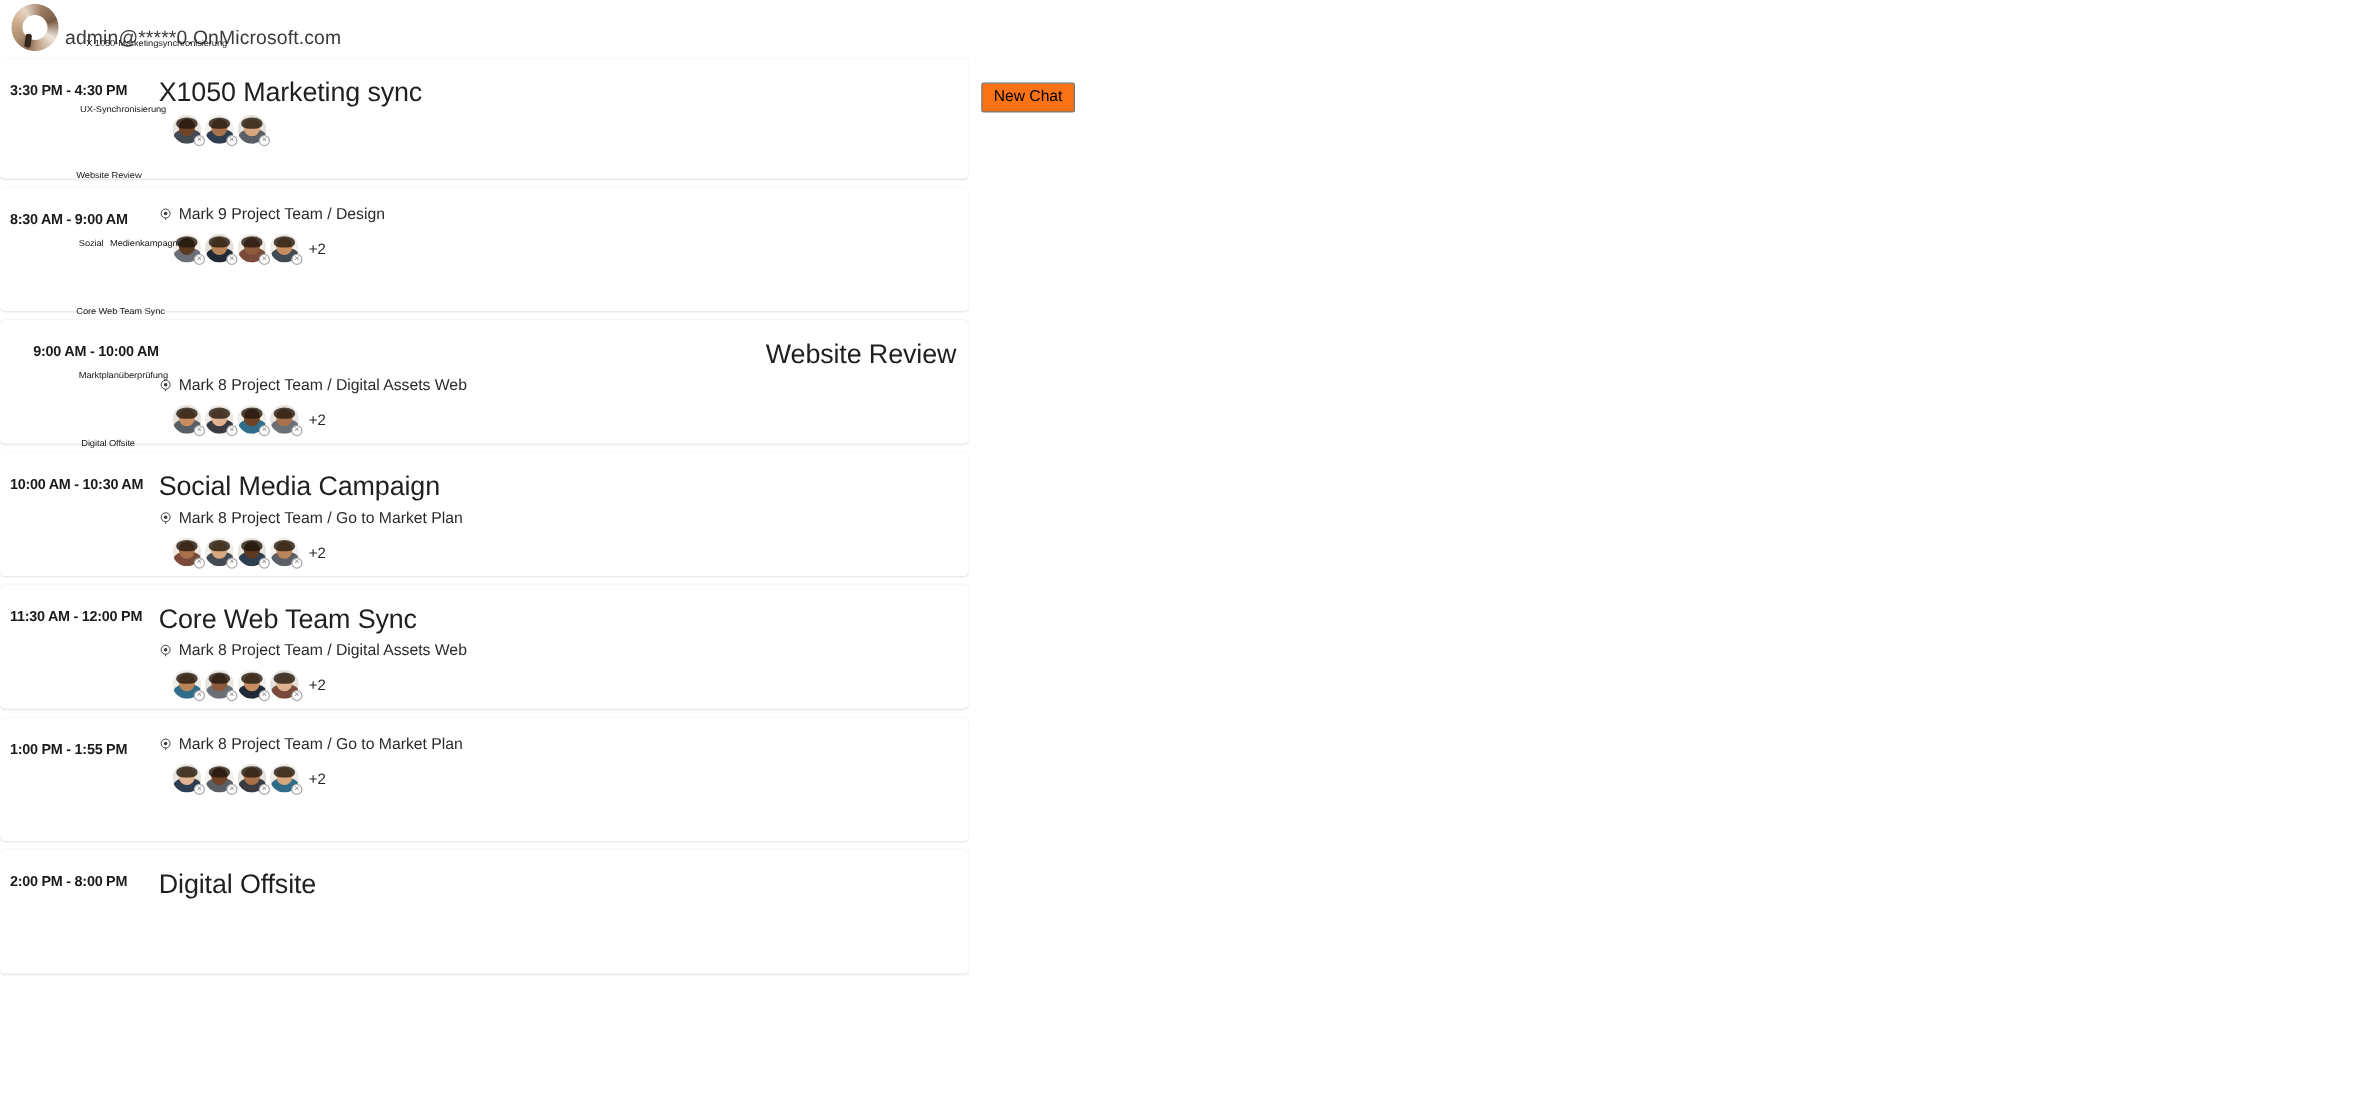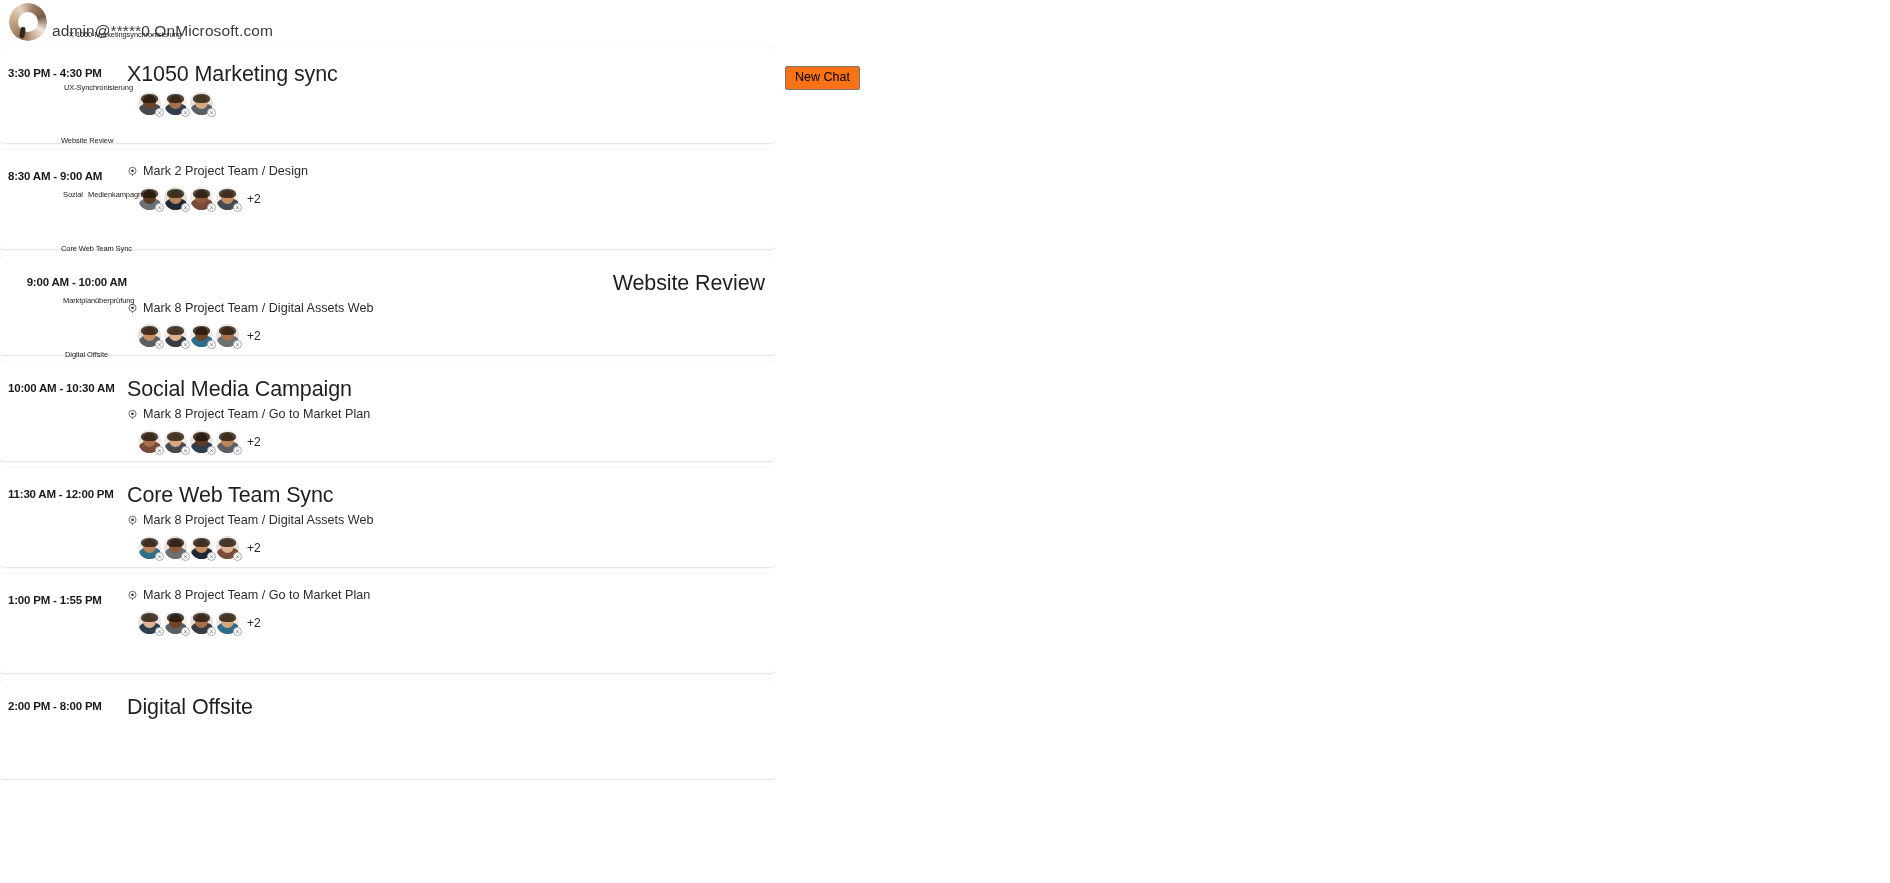--- a/index.html
+++ b/index.html
@@ -260,21 +260,21 @@
         <div class="evt-time">8:30 AM - 9:00 AM</div>
         <div class="evt-body">
           <div class="evt-loc">
             <span class="loc-icon">
               <svg width="11" height="11" viewBox="0 0 16 16">
                 <circle cx="8" cy="7" r="5.2" fill="none" stroke="#3a3a3a" stroke-width="1.1"></circle>
                 <circle cx="8" cy="7" r="2" fill="#3a3a3a"></circle>
                 <path d="M8 12.2 L8 14.6" stroke="#3a3a3a" stroke-width="1.1" fill="none"></path>
               </svg>
             </span>
-            <span>Mark 2 Project Team / Design</span>
+            <span>Mark 9 Project Team / Design</span>
           </div>
           <div class="evt-attendees">
             <div class="att">
               <div class="pic">
                 <div class="p-bg" style="background:#f4f1ed"></div>
                 <div class="p-body" style="width:22px;height:12px;background:#6b6f76"></div>
                 <div class="p-face" style="left:5px;top:3px;width:13px;height:14px;background:#5d3a22"></div>
                 <div class="p-face" style="left:3px;top:2px;width:17px;height:9px;background:rgba(30,20,12,0.78);border-radius:50% 50% 40% 40%"></div>
               </div>
               <span class="badge"></span>

